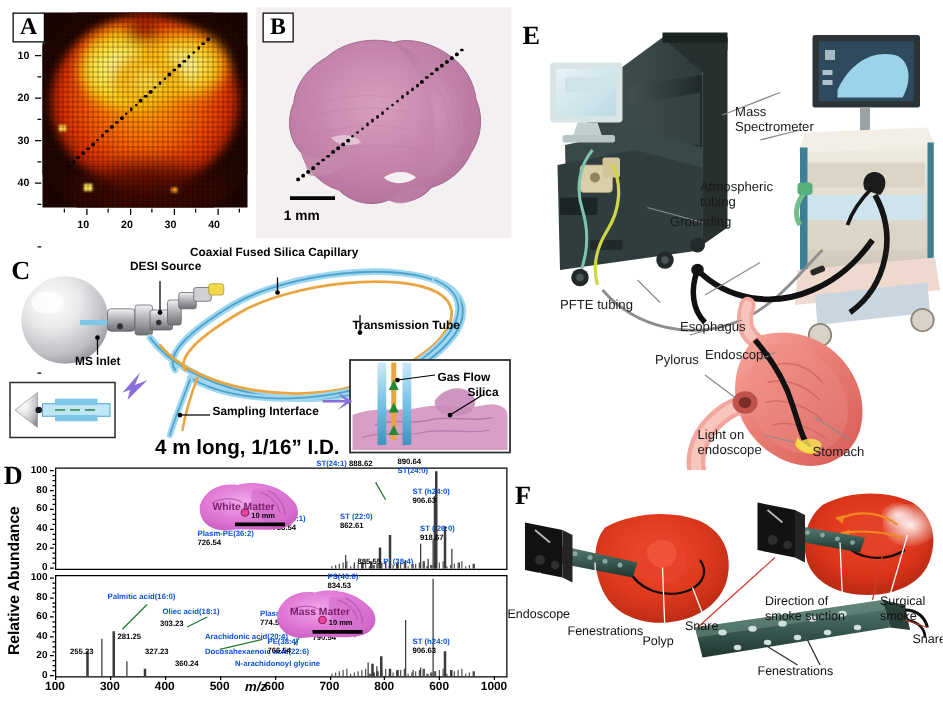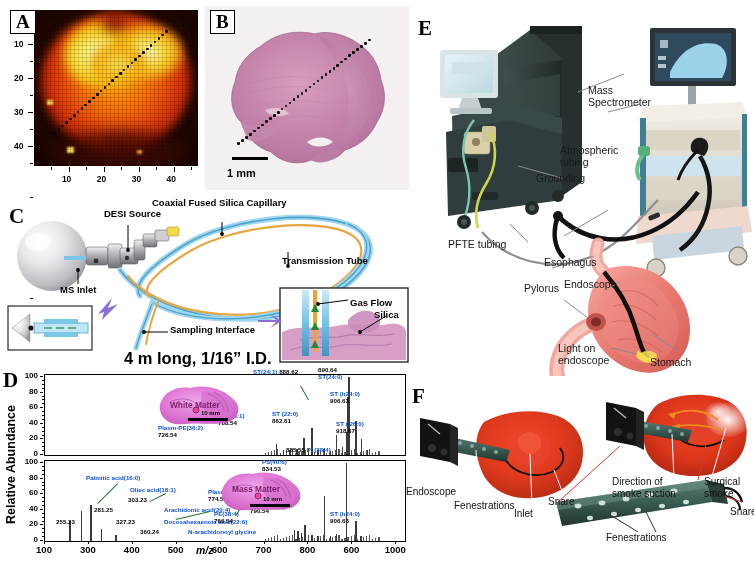--- a/index.html
+++ b/index.html
@@ -917,21 +917,21 @@
 
       <path d="M268 104 L266 58" stroke="#fff" stroke-width="1" fill="none"></path>
       <path d="M306 100 L320 52" stroke="#fff" stroke-width="1" fill="none"></path>
 
       <path d="M232 156 L206 140" stroke="#2b2b2b" stroke-width="1" fill="none"></path>
       <path d="M250 156 L240 136" stroke="#2b2b2b" stroke-width="1" fill="none"></path>
     </svg>
 
     <div class="flab" style="left:0px;top:110px;">Endoscope</div>
     <div class="flab" style="left:48px;top:124px;">Fenestrations</div>
-    <div class="flab" style="left:108px;top:132px;">Inlet</div>
+    <div class="flab" style="left:108px;top:132px;">Polyp</div>
     <div class="flab" style="left:142px;top:120px;">Snare</div>
     <div class="flab" style="left:206px;top:100px;">
       <div>Direction of</div>
       <div>smoke suction</div>
     </div>
     <div class="flab" style="left:298px;top:100px;">
       <div>Surgical</div>
       <div>smoke</div>
     </div>
     <div class="flab" style="left:324px;top:130px;">Snare</div>

